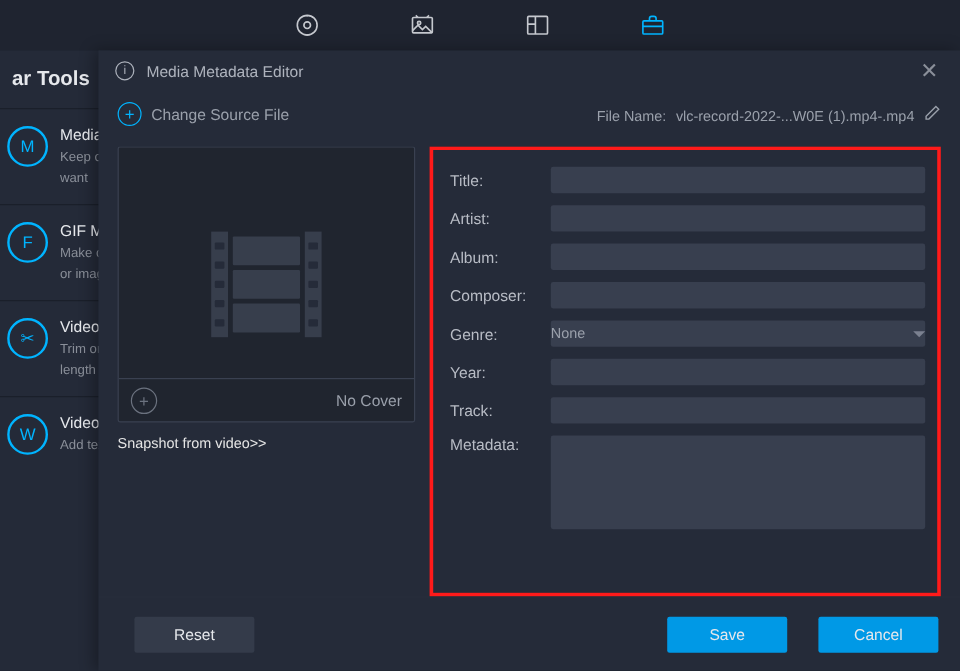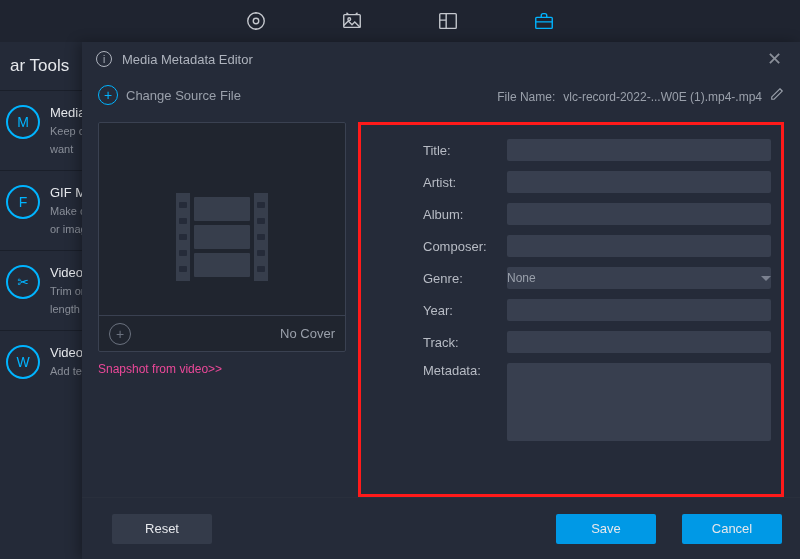--- a/index.html
+++ b/index.html
@@ -30,21 +30,21 @@
   
   .sidebar {
     position: absolute;
     left: 0; top: 42px; bottom: 0;
     width: 92px;
     background: #242a38;
     padding-top: 0;
     overflow: hidden;
   }
   .sidebar-header {
-    font-size: 17px; font-weight: 400; color:#e6e8ec;
+    font-size: 17px; font-weight: 700; color:#e6e8ec;
     padding: 14px 10px;
   }
   .sidebar-item {
     display:flex; gap:10px; padding:14px 6px; border-top:1px solid #1a1f2a;
   }
   .sb-icon {
     width:34px; height:34px; min-width:34px;
     border:2px solid #00b4ff; border-radius:50%;
     display:flex; align-items:center; justify-content:center;
     color:#00b4ff; font-size:14px;
@@ -113,32 +113,32 @@
   .cover-footer {
     height:36px; width:100%; border-top:1px solid #3a4151;
     display:flex; align-items:center; padding:0 10px;
     color:#9aa0ab;
   }
   .add-cover {
     width:22px;height:22px;border:1.5px solid #6b727f;border-radius:50%;
     display:flex;align-items:center;justify-content:center;color:#6b727f;font-size:14px;
     margin-right:auto;
   }
-  .snapshot-link { margin-top:10px; color:#ec4899; font-size:12px; cursor:pointer; }
+  .snapshot-link { margin-top:10px; color:#e5e5e5; font-size:12px; cursor:pointer; }
 
   
   .form-col {
     flex:1;
     border:3px solid #ff1a1a;
     padding:14px 10px 14px 14px;
     display:flex; flex-direction:column; gap:10px;
   }
   .field-row { display:flex; align-items:center; gap:10px; }
   .field-row.top { align-items:flex-start; }
-  .label { width:74px; min-width:74px; color:#b8bcc5; font-size:13px;margin-left:48px; }
+  .label { width:74px; min-width:74px; color:#b8bcc5; font-size:13px; }
   .input {
     flex:1; height:22px; background:#383f4f; border:none; border-radius:2px;
     color:#c5c8ce; padding:0 8px; font-size:12px;
   }
   .select {
     flex:1; height:22px; background:#383f4f; border:none; border-radius:2px;
     color:#9aa0ab; padding:0 0; font-size:12px;
     display:flex; align-items:center; justify-content:space-between;
     cursor:pointer;
     gap:16px;

